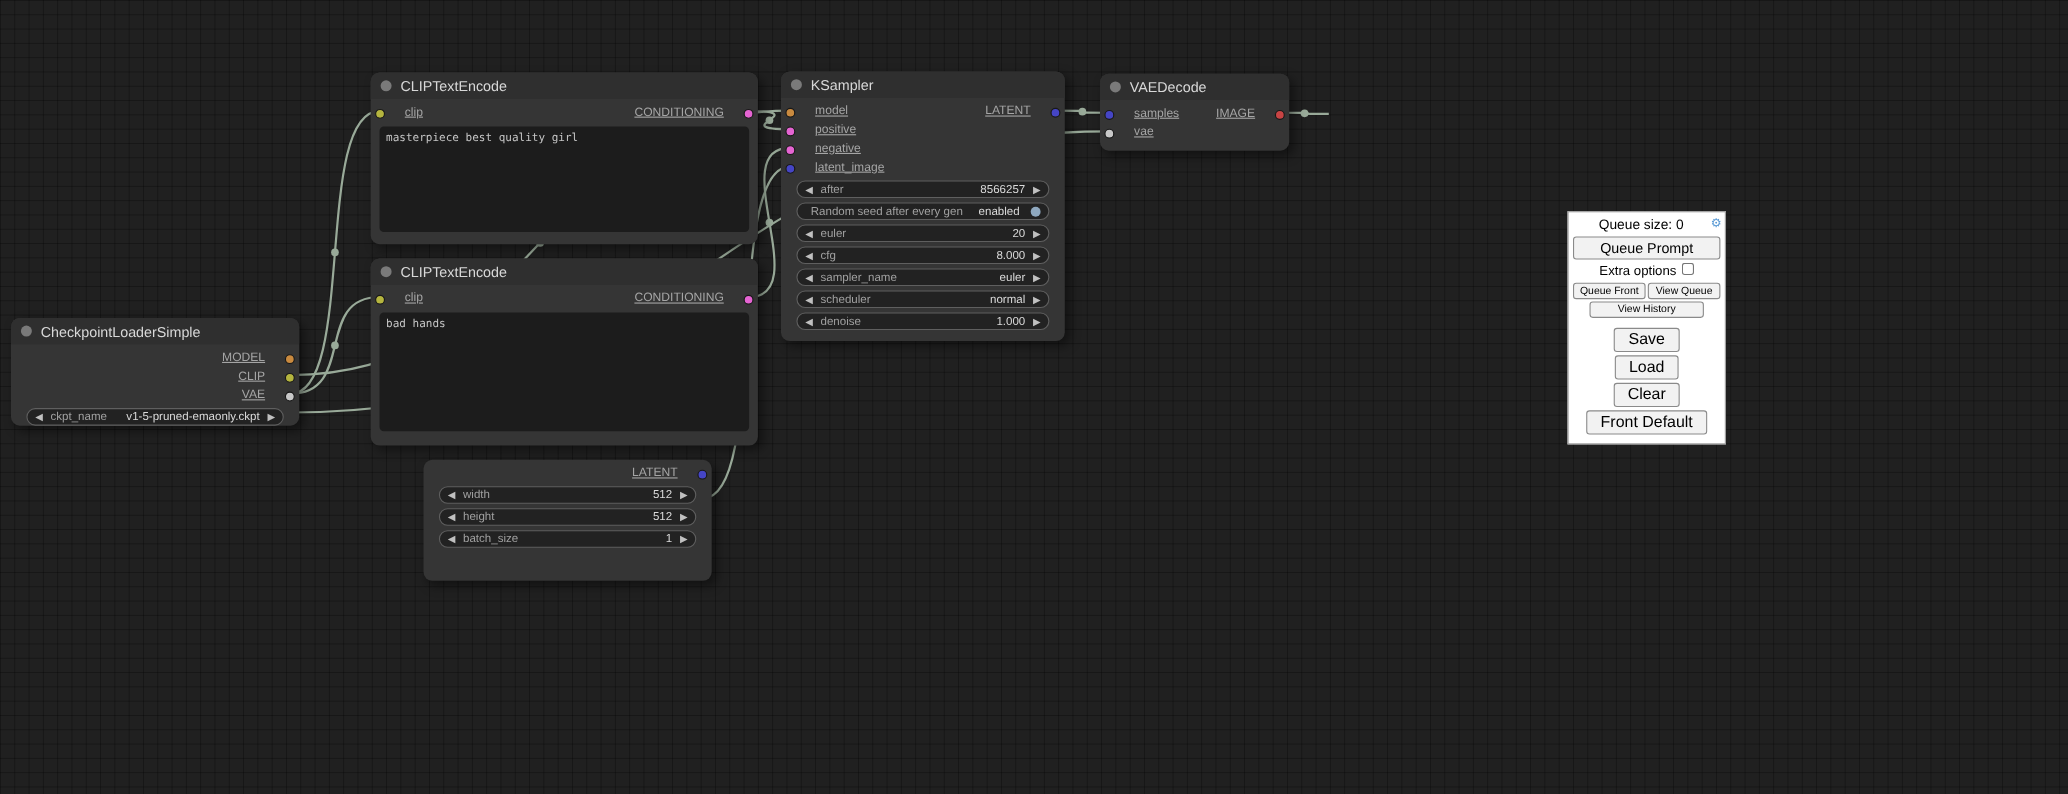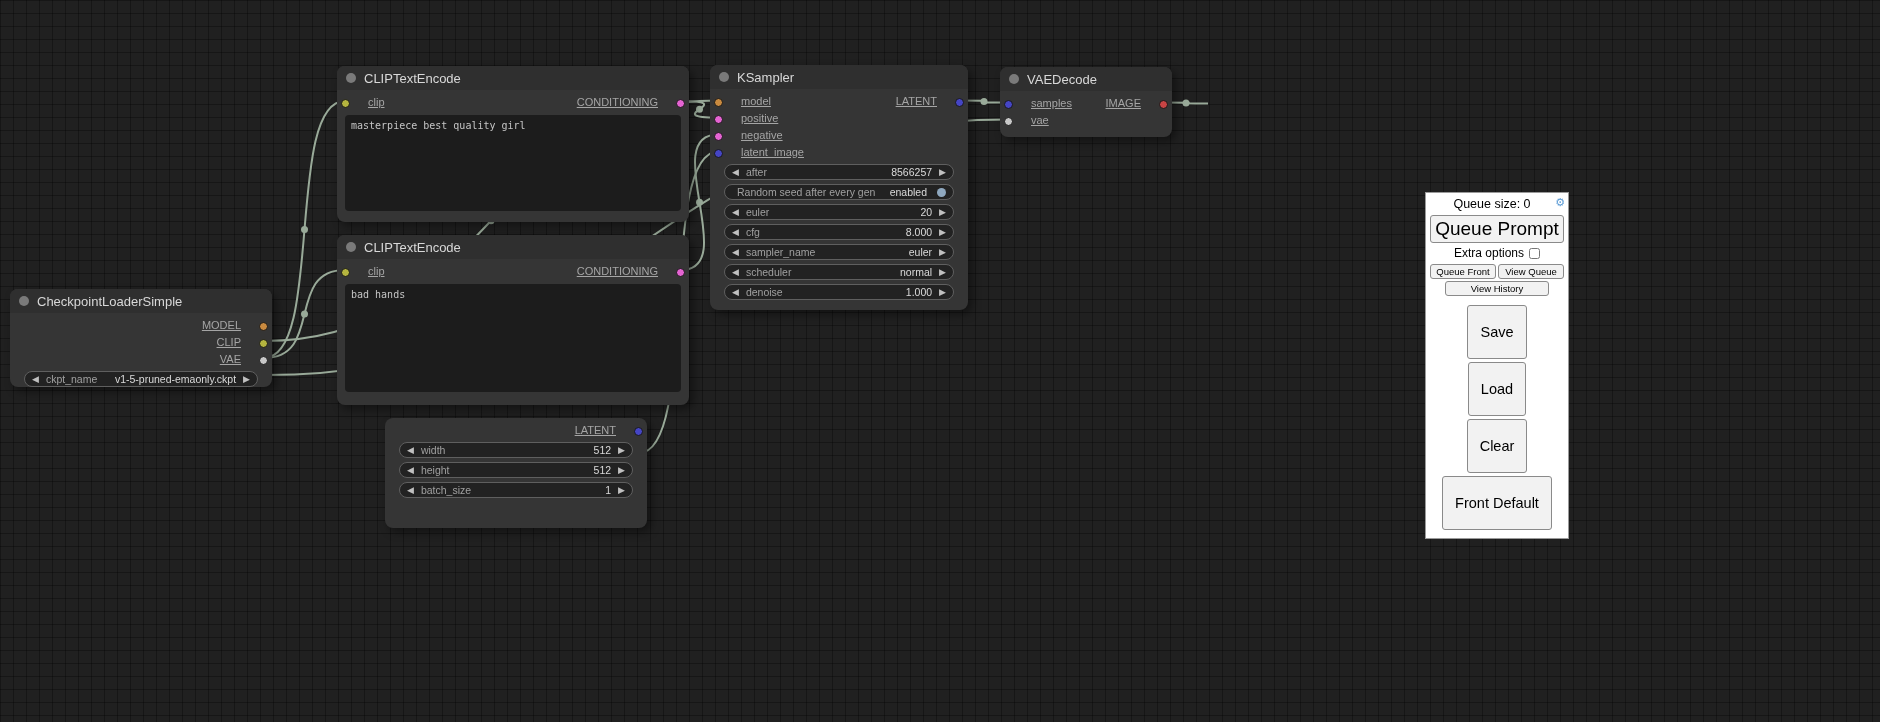--- a/index.html
+++ b/index.html
@@ -60,27 +60,27 @@
     position: absolute; left: 1425px; top: 192px; width: 144px;
     background: #ffffff; border: 1px solid #9a9a9a; padding: 2px 4px 8px;
     text-align: center; color: #000; z-index: 5;
   }
   .menu-header { position: relative; padding: 2px 10px 3px 0; font-size: 12.5px; color: #000; }
   .gear { position: absolute; right: -1px; top: 1px; font-size: 11px; cursor: pointer; }
   .cbtn {
     font-family: "Liberation Sans", sans-serif; background: #f2f2f2;
     border: 1px solid #8a8a8a; border-radius: 3px; color: #000; cursor: pointer;
   }
-  .btn-queue { display: block; width: 100%; font-size: 19px; padding: 2px 0; margin: 1px 0 3px; }
-  .extra-row { display: flex; align-items: center; justify-content: center; gap: 5px; font-size: 12px; margin: 2px 0 4px; }
+  .btn-queue { display: block; width: 100%; font-size: 13px; padding: 2px 0; margin: 1px 0 3px; }
+  .extra-row { display: flex; align-items: flex-start; justify-content: center; gap: 5px; font-size: 12px; margin: 2px 0 4px; }
   .extra-row input { width: 11px; height: 11px; margin: 0; }
   .row2 { display: flex; gap: 2px; margin: 0 0 2px; }
   .row2 .cbtn { flex: 1; font-size: 9.5px; padding: 1px 0; }
   .btn-history { display: block; width: 78%; margin: 0 auto 9px; font-size: 9.5px; padding: 1px 16px; }
-  .btn-action { display: block; margin: 3px auto 0; font-size: 14.5px; padding: 18px 12px; }
+  .btn-action { display: block; margin: 3px auto 0; font-size: 14.5px; padding: 2px 12px; }
 </style>
 </head>
 <body>
 
 <div id="canvas">
 
   <svg id="wires" width="1880" height="722">
     <path class="wire" d="M 264 341 C 491 341, 491 100.5, 718 100.5" stroke="#99AA99"></path>
     <path class="wire" d="M 264 358 C 324 358, 285 101, 345 101" stroke="#99AA99"></path>
     <path class="wire" d="M 264 358 C 324 358, 285 270, 345 270" stroke="#99AA99"></path>

